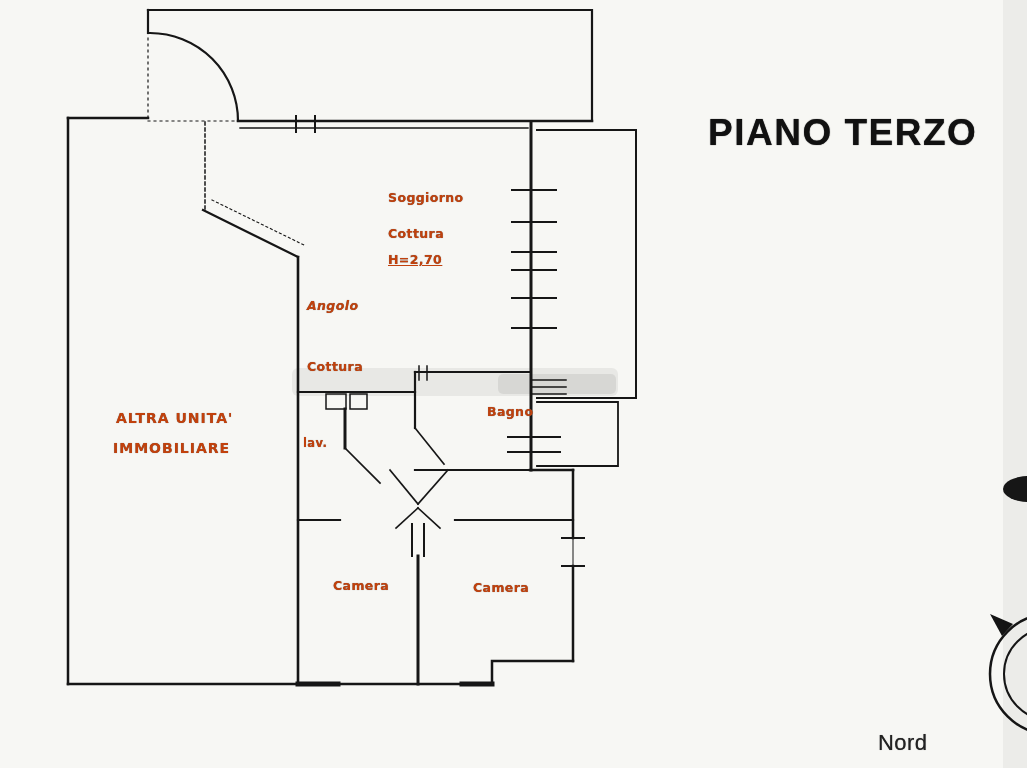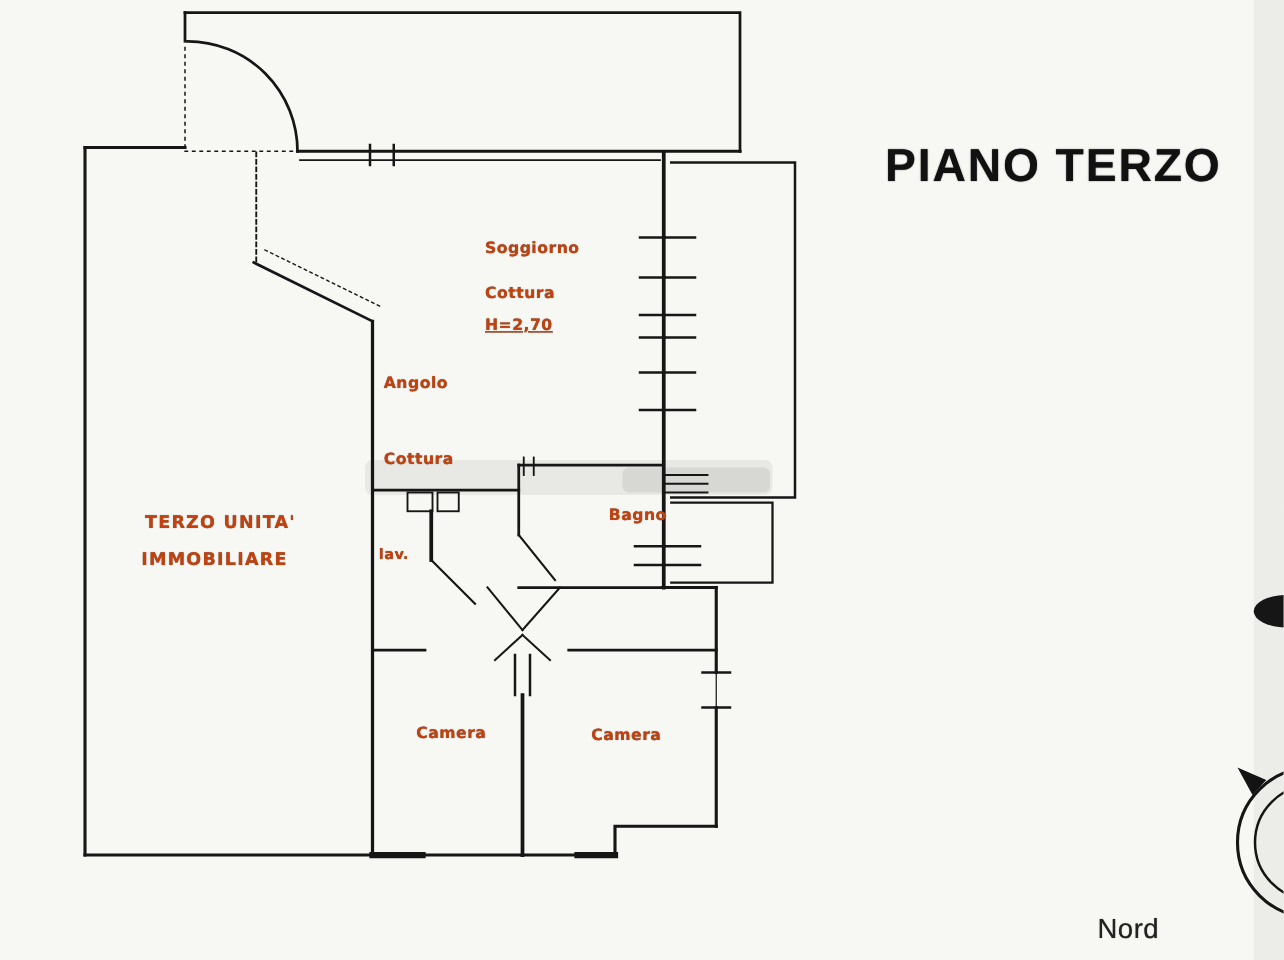--- a/index.html
+++ b/index.html
@@ -146,24 +146,24 @@
       <circle cx="1050" cy="674" r="60" stroke-width="2.5"></circle>
       <circle cx="1050" cy="674" r="46" stroke-width="2"></circle>
       <path d="M1002,636 L990,614 L1013,624 Z" fill="#141414" stroke="none"></path>
     </g>
   </svg>
 
   <div class="lbl lbl-room" style="left:388px; top:190px;">Soggiorno</div>
   <div class="lbl lbl-room" style="left:388px; top:226px;">Cottura</div>
   <div class="lbl lbl-room" style="left:388px; top:252px;text-decoration:underline;">H=2,70</div>
 
-  <div class="lbl lbl-room" style="left:307px; top:298px;">Angolo</div>
+  <div class="lbl lbl-room" style="left:307px; top:298px;font-style:italic;">Angolo</div>
   <div class="lbl lbl-room" style="left:307px; top:322px;margin-top:37px;">Cottura</div>
 
-  <div class="lbl lbl-unit" style="left:116px; top:410px;">TERZO UNITA'</div>
+  <div class="lbl lbl-unit" style="left:116px; top:410px;">ALTRA UNITA'</div>
   <div class="lbl lbl-unit" style="left:113px; top:440px;">IMMOBILIARE</div>
 
   <div class="lbl lbl-small" style="left:303px; top:436px;">lav.</div>
   <div class="lbl lbl-room" style="left:443px; top:404px;margin-left:44px;">Bagno</div>
 
   <div class="lbl lbl-room" style="left:333px; top:578px;">Camera</div>
   <div class="lbl lbl-room" style="left:473px; top:580px;">Camera</div>
 
   <div class="lbl lbl-title" style="left:708px; top:112px;">PIANO TERZO</div>
   <div class="lbl lbl-nord" style="left:878px; top:730px;">Nord</div>

